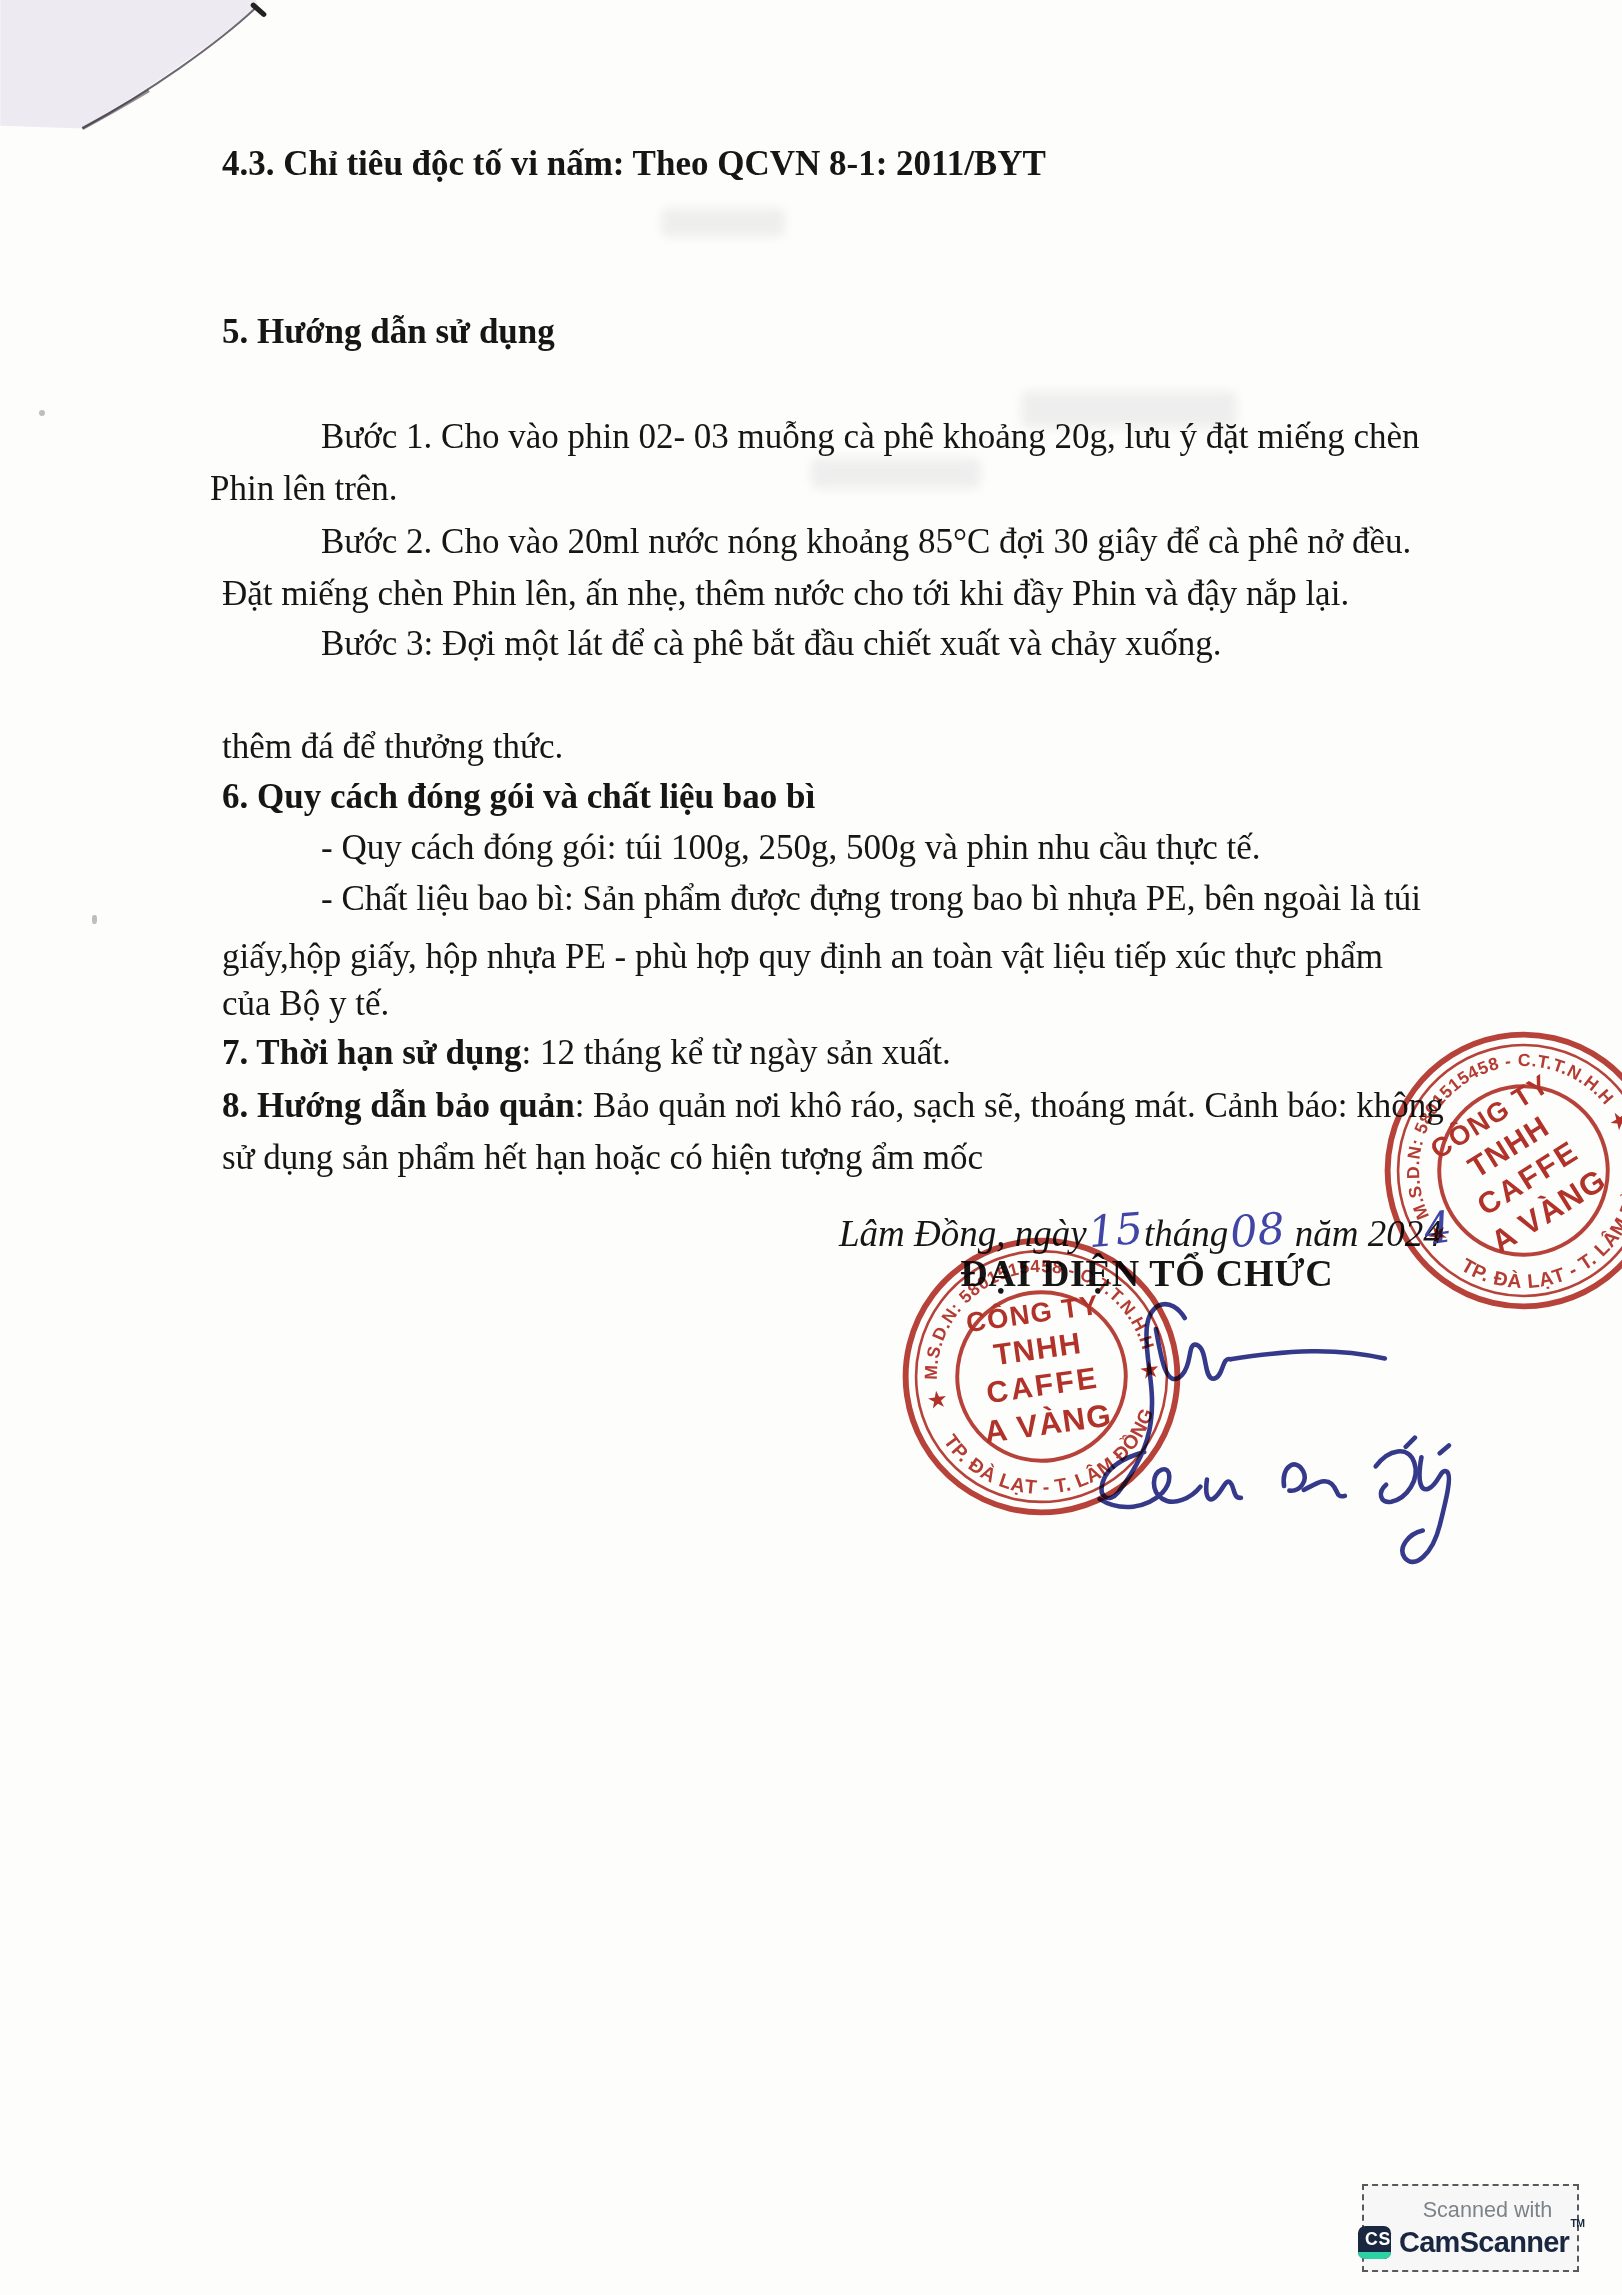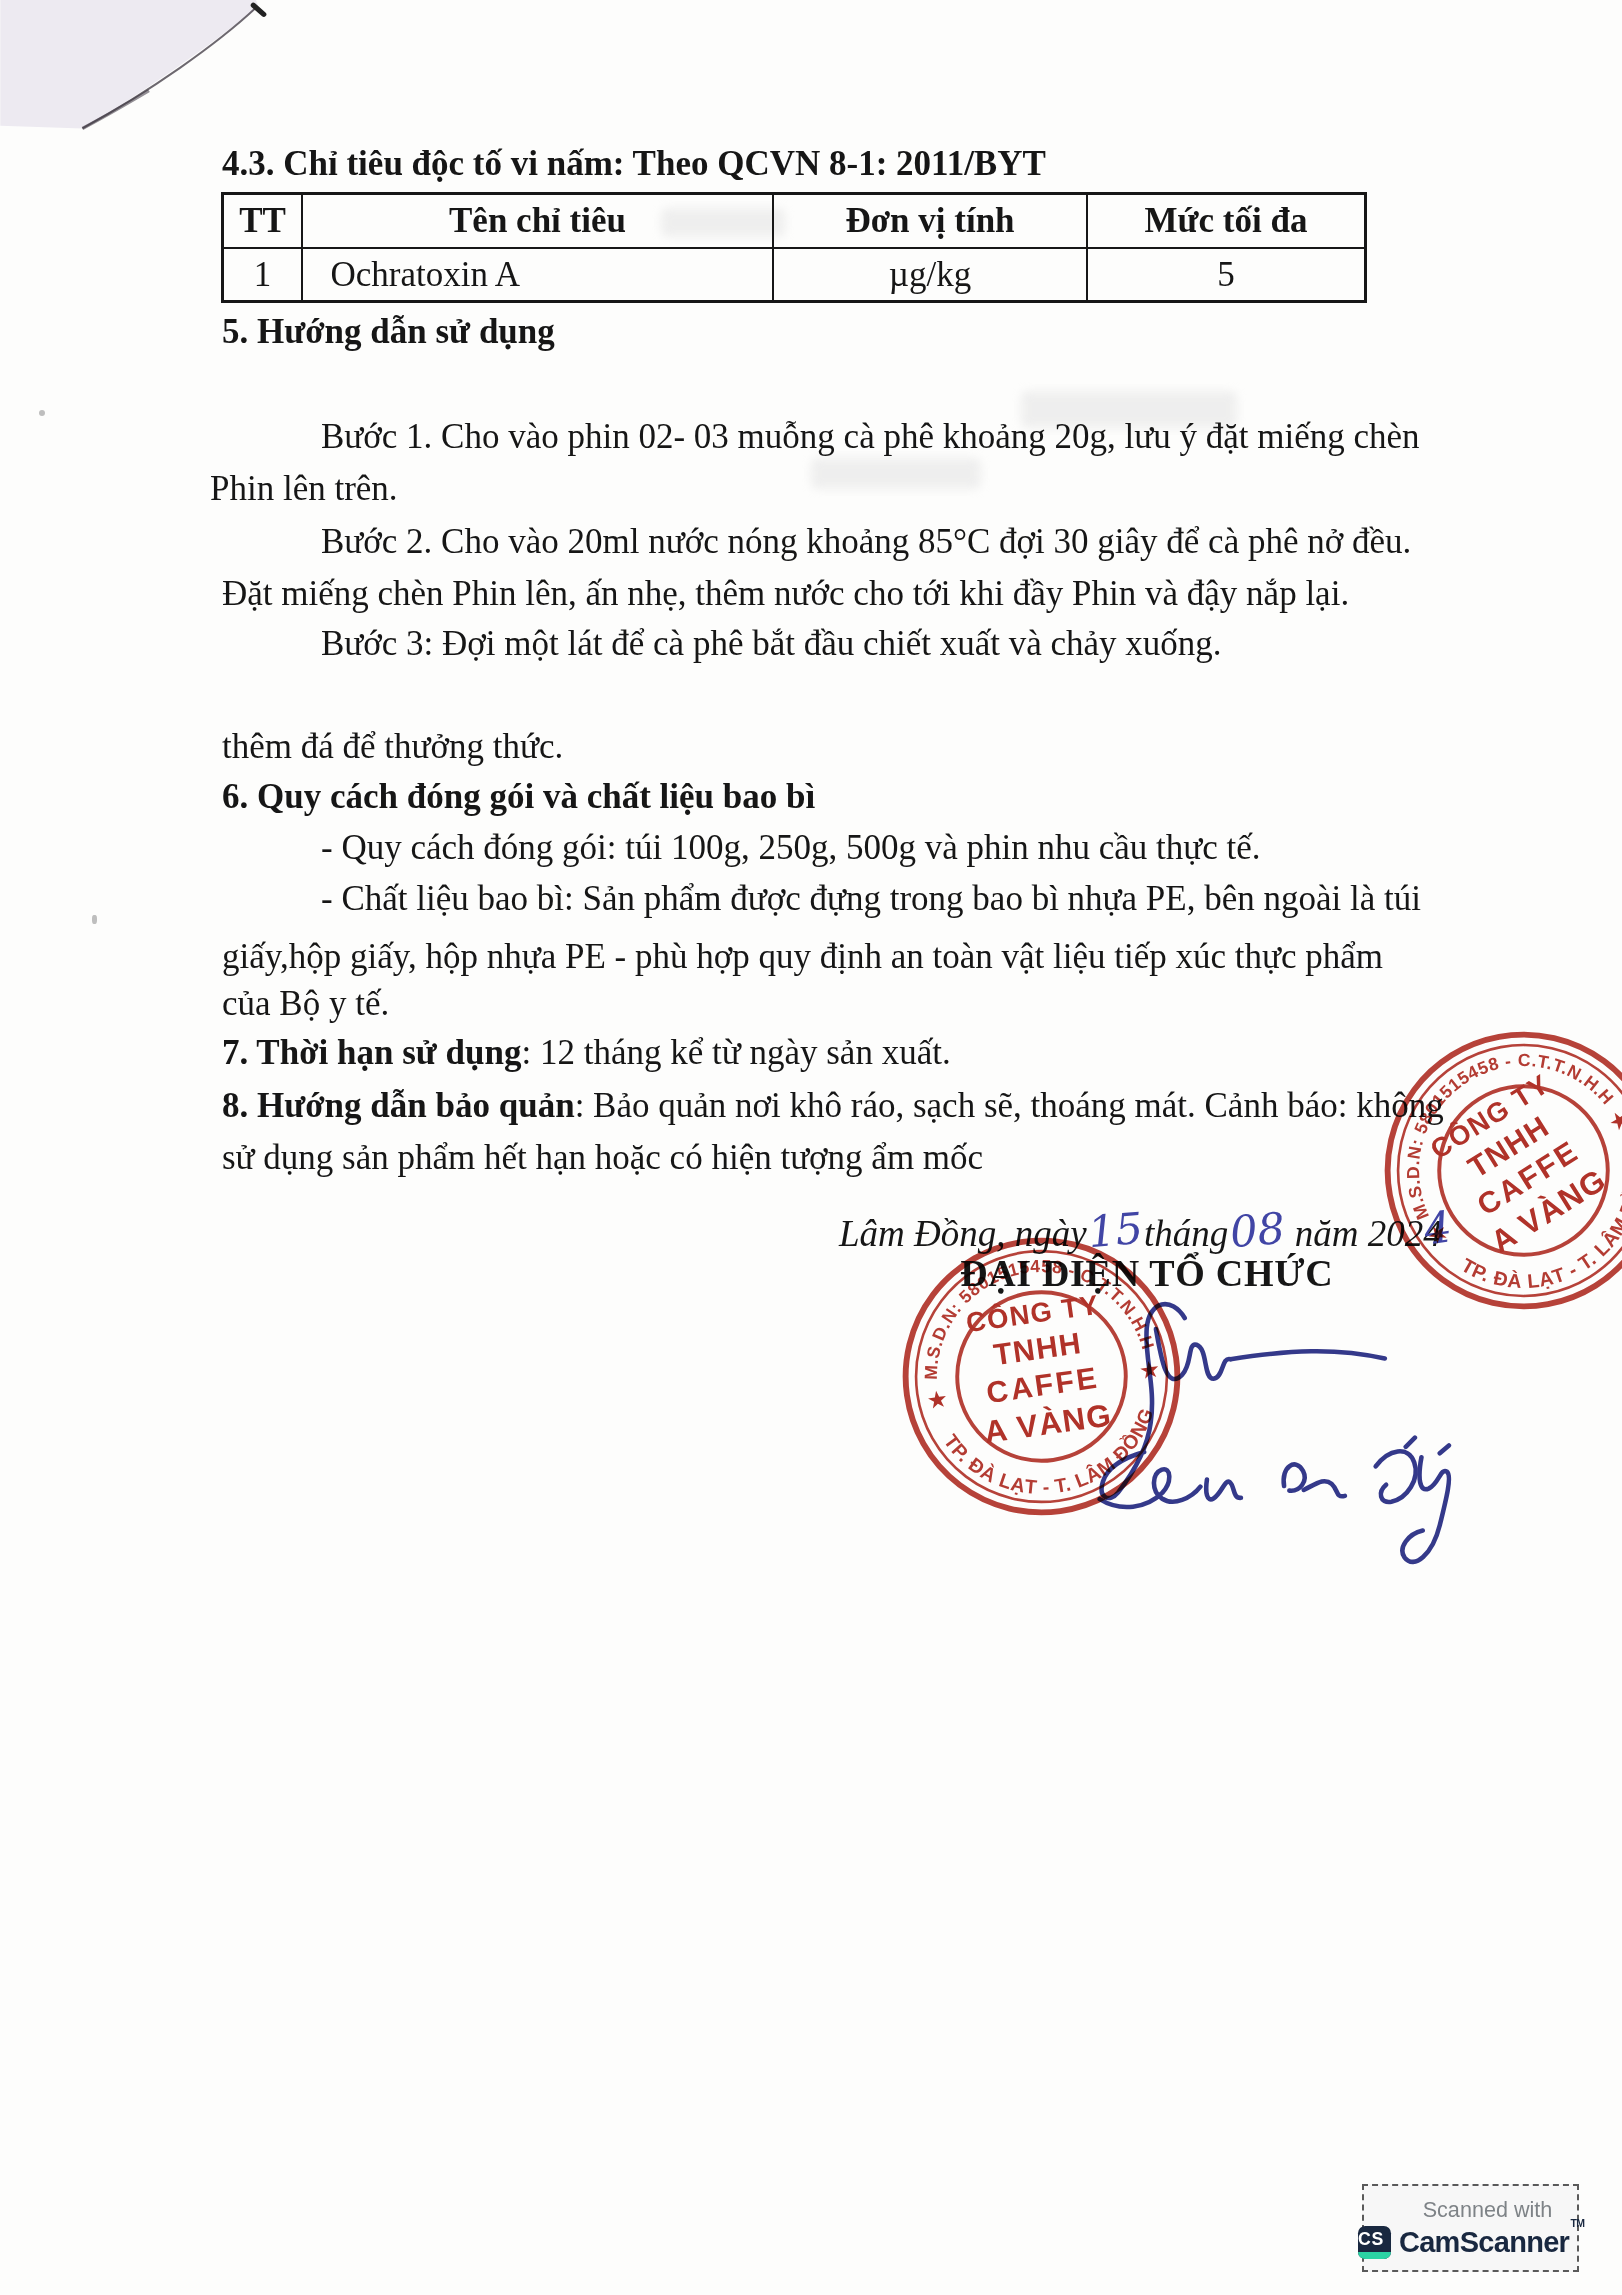--- a/index.html
+++ b/index.html
@@ -34,21 +34,21 @@
   .corner{position:absolute;left:0;top:0;}
   .mark{position:absolute;border-radius:50%;background:#8b8b8b;opacity:.55;}
   .smudge{position:absolute;background:#e3e3e3;opacity:.55;filter:blur(4.6px);border-radius:6.5px;}
   
   .badge{position:absolute;left:1362px;top:2184px;width:217px;height:88px;background:#f7f7f7;
          border:2px dashed #5a5a5a;box-sizing:border-box;display:flex;flex-direction:column;
          align-items:center;justify-content:center;gap:2.6px;font-family:"Liberation Sans",sans-serif;}
   .badge-l1{color:#7e8387;font-size:21.6px;margin-left:34px;}
   .badge-row{display:flex;align-items:center;gap:7.9px;}
   .cs-logo{width:33px;height:33px;background:#192840;border-radius:7.2px;position:relative;
-           display:flex;align-items:center;justify-content:flex-start;overflow:hidden;}
+           display:flex;align-items:center;justify-content:flex-end;overflow:hidden;}
   .cs-logo span{color:#fff;font-weight:700;font-size:17.7px;letter-spacing:0.7px;position:relative;top:-2.6px;}
   .cs-teal{position:absolute;left:0;right:0;bottom:0;height:6.5px;background:#2bd3a4;}
   .badge-l2{color:#192840;font-size:29px;font-weight:700;letter-spacing:-0.7px;}
   .badge-tm{color:#192840;font-size:10.5px;vertical-align:top;position:relative;top:-9.2px;left:1.3px;}
   .stamp-center{font-family:"Liberation Sans",sans-serif;font-weight:700;fill:#b23229;text-anchor:middle;}
   .stamp-arc{font-family:"Liberation Sans",sans-serif;font-weight:700;fill:#b23229;}
   .stamp-star{font-size:36px;fill:#b23229;}
 </style>
 </head>
 <body>
@@ -63,34 +63,20 @@
   </svg>
 
   <div class="smudge" style="left:661px;top:208px;width:124px;height:29px;"></div>
   <div class="smudge" style="left:1021px;top:391px;width:216px;height:37px;"></div>
   <div class="smudge" style="left:811px;top:458px;width:170px;height:31px;"></div>
   <div class="mark" style="left:39px;top:410px;width:5.9px;height:5.9px;"></div>
   <div class="mark" style="left:92px;top:915px;width:4.6px;height:9.2px;border-radius:40%;"></div>
 
   <div class="line b" style="left:222px;top:143px;">4.3. Chỉ tiêu độc tố vi nấm: Theo QCVN 8-1: 2011/BYT</div>
 
-  <div class="spec-table">
-    <div class="tr head">
-      <div class="td">TT</div>
-      <div class="td">Tên chỉ tiêu</div>
-      <div class="td">Đơn vị tính</div>
-      <div class="td">Mức tối đa</div>
-    </div>
-    <div class="tr">
-      <div class="td">1</div>
-      <div class="td left">Ochratoxin A</div>
-      <div class="td">µg/kg</div>
-      <div class="td">5</div>
-    </div>
-  </div>
 
   <div class="line b" style="left:222px;top:311px;">5. Hướng dẫn sử dụng</div>
   <div class="line" style="left:321px;top:416px;">Bước 1. Cho vào phin 02- 03 muỗng cà phê khoảng 20g, lưu ý đặt miếng chèn</div>
   <div class="line" style="left:210px;top:468px;">Phin lên trên.</div>
   <div class="line" style="left:321px;top:521px;">Bước 2. Cho vào 20ml nước nóng khoảng 85°C đợi 30 giây để cà phê nở đều.</div>
   <div class="line" style="left:222px;top:573px;">Đặt miếng chèn Phin lên, ấn nhẹ, thêm nước cho tới khi đầy Phin và đậy nắp lại.</div>
   <div class="line" style="left:321px;top:623px;">Bước 3: Đợi một lát để cà phê bắt đầu chiết xuất và chảy xuống.</div>
   <div class="line" style="left:222px;top:726px;">thêm đá để thưởng thức.</div>
 
   <div class="line b" style="left:222px;top:776px;">6. Quy cách đóng gói và chất liệu bao bì</div>

